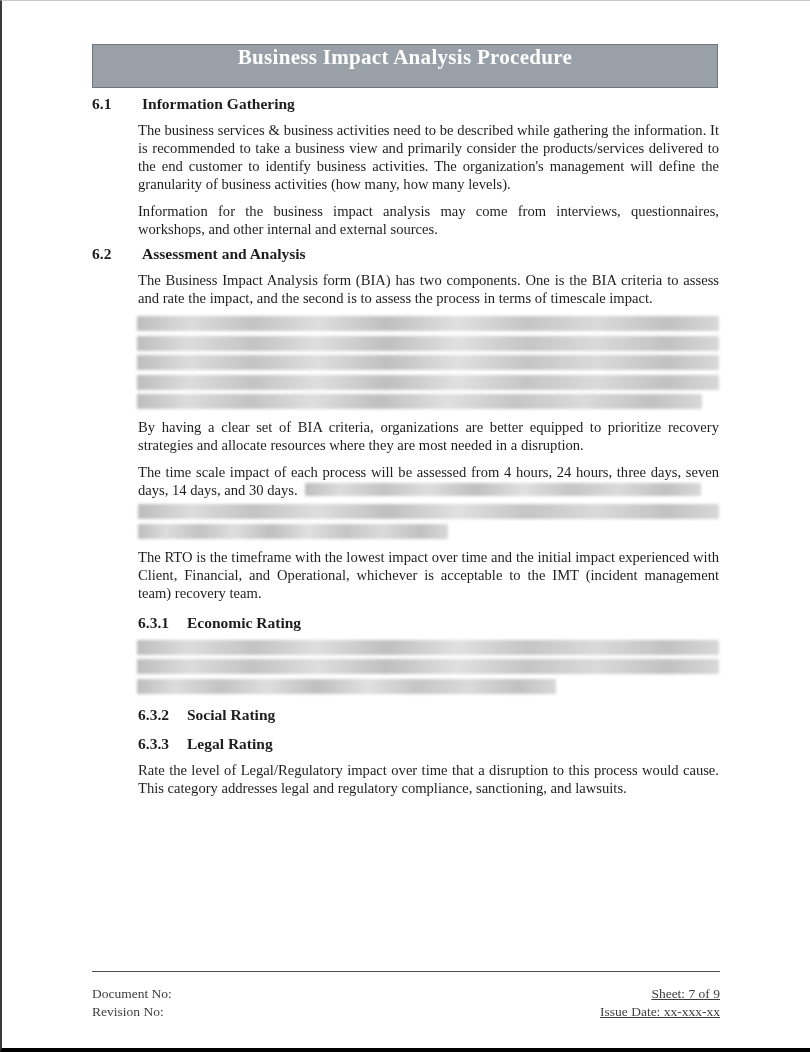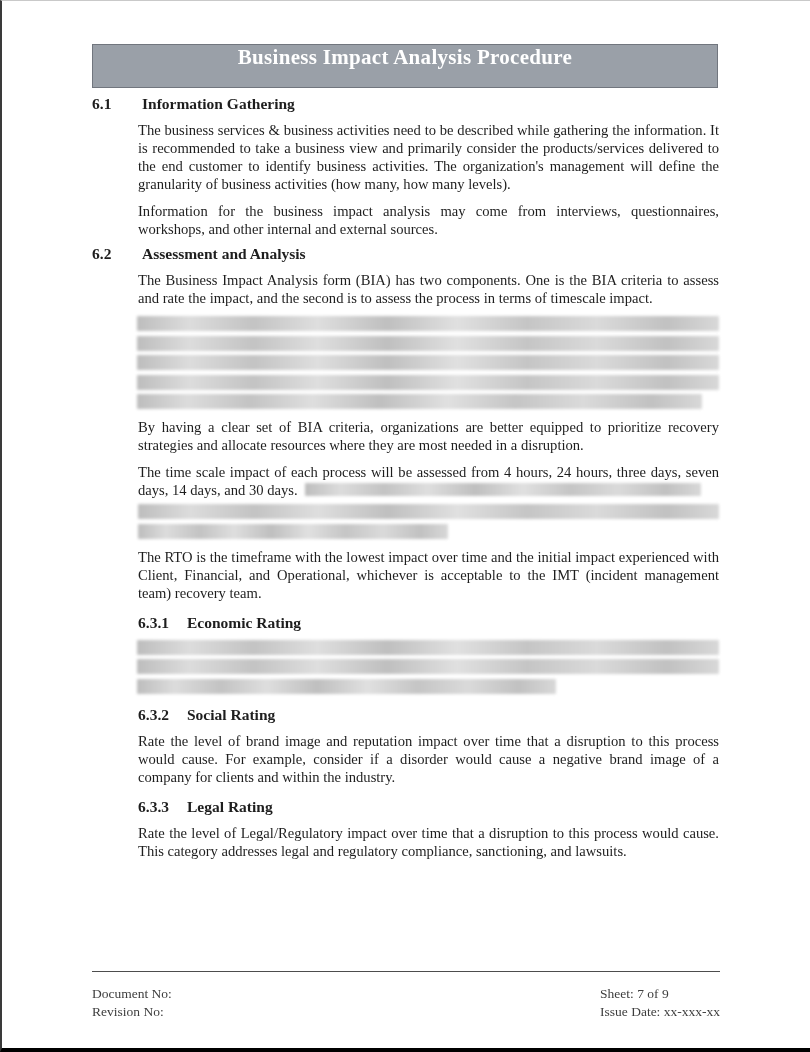--- a/index.html
+++ b/index.html
@@ -80,21 +80,21 @@
     top: 970px;
     width: 628px;
     border-top: 1px solid #4d4d4d;
     padding-top: 13px;
     display: flex;
     justify-content: space-between;
     font-size: 13.5px;
     line-height: 17.5px;
     color: var(--footer-text, #3d3d3d);
   }
-  .f-right { text-align: left; }
+  .f-right { text-align: right; text-decoration: underline; }
 </style>
 </head>
 <body>
 
 <div class="page">
 
   <div class="banner">
     <span class="title">Business Impact Analysis Procedure</span>
   </div>
 
@@ -135,21 +135,20 @@
     <div class="redact-block">
       <div class="rl"></div>
       <div class="rl"></div>
       <div class="rl w72"></div>
     </div>
 
     <div class="sec-h sub">
       <span class="num">6.3.2</span>
       <span class="ttl">Social Rating</span>
     </div>
-    <div class="para">Rate the level of brand image and reputation impact over time that a disruption to this process would cause. For example, consider if a disorder would cause a negative brand image of a company for clients and within the industry.</div>
 
     <div class="sec-h sub">
       <span class="num">6.3.3</span>
       <span class="ttl">Legal Rating</span>
     </div>
     <div class="para">Rate the level of Legal/Regulatory impact over time that a disruption to this process would cause. This category addresses legal and regulatory compliance, sanctioning, and lawsuits.</div>
 
   </div>
 
   <div class="footer">

